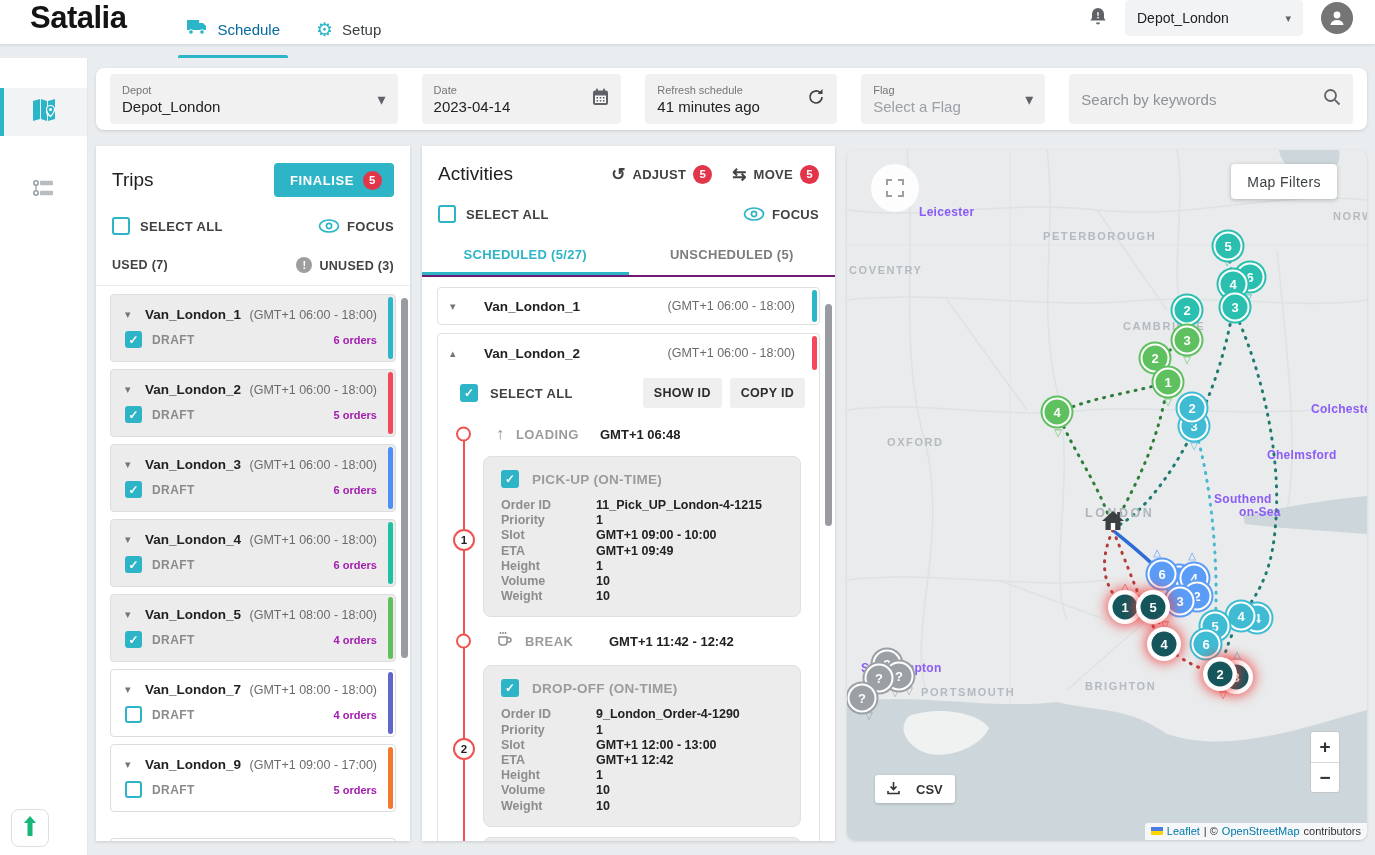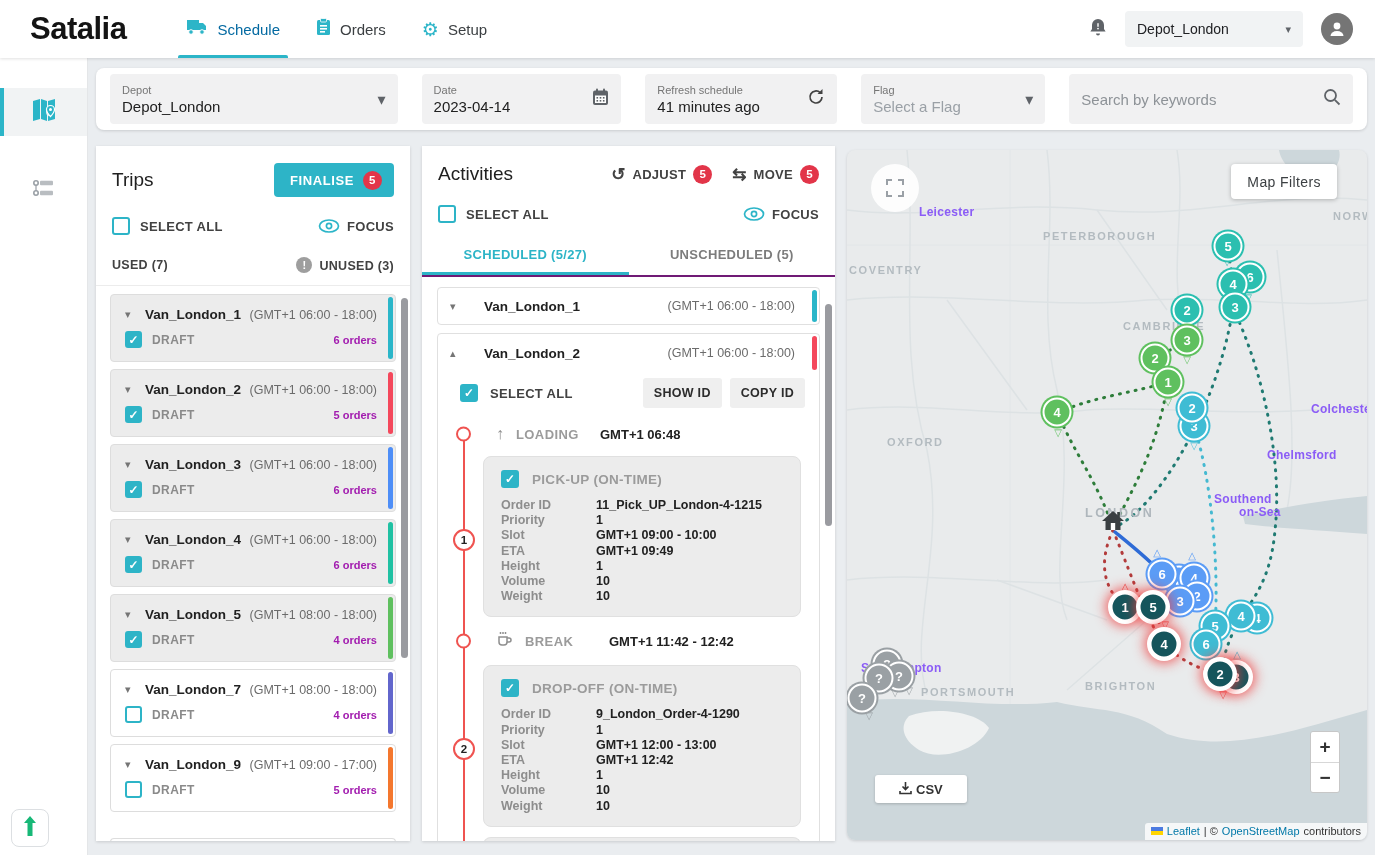--- a/index.html
+++ b/index.html
@@ -1,20 +1,20 @@
 <!DOCTYPE html>
 <html><head>
 <meta charset="utf-8">
 <style>
   *{box-sizing:border-box;margin:0;padding:0}
   body{font-family:"Liberation Sans",sans-serif;background:#dfe3e6}
   .app{position:relative;width:1375px;height:855px;background:#eaedf0;overflow:hidden}
 
   
-  .topnav{position:absolute;top:0;left:0;width:1375px;height:58px;background:#fff;box-shadow:0 1px 3px rgba(0,0,0,.12);display:flex;align-items:center;z-index:60}
+  .topnav{position:absolute;top:0;left:0;width:1375px;height:44px;background:#fff;box-shadow:0 1px 3px rgba(0,0,0,.12);display:flex;align-items:flex-start;z-index:60}
   .logo{font-size:31px;font-weight:bold;color:#141414;letter-spacing:-.5px;margin:0 42px 0 30px}
   .nav-tab{position:relative;height:58px;display:flex;align-items:center;gap:9px;padding:0 18px;cursor:pointer}
   .nav-tab .tlabel{font-size:15px;color:#3c4043;font-weight:500}
   .nav-tab.active .tlabel{color:#0369a1}
   .nav-tab.active::after{content:"";position:absolute;left:10px;right:10px;bottom:0;height:3px;background:#2cb5c8;border-radius:2px 2px 0 0}
   .gear-glyph{color:#2cb5c8;font-size:19px;line-height:1}
   .nav-right{margin-left:auto;display:flex;align-items:center;gap:18px;padding-right:22px}
   .depot-select{background:#f1f3f4;border-radius:4px;height:36px;width:178px;display:flex;align-items:center;padding:0 12px;font-size:14px;color:#202124;cursor:pointer}
   .depot-select .caret{margin-left:auto;color:#5f6368;font-size:11px}
   .avatar{width:32px;height:32px;border-radius:50%;background:#757575;display:flex;align-items:center;justify-content:center}
@@ -124,21 +124,21 @@
   .mk.blue{background:#5b9cf6;box-shadow:0 0 0 2px #5b9cf6}
   .mk.cyan{background:#3fbcd4;box-shadow:0 0 0 2px #3fbcd4}
   .mk.dark{background:#15555c;box-shadow:0 0 0 2.5px #fff,0 0 12px 5px rgba(240,60,60,.75)}
   .mk.gray{background:#9aa0a4;box-shadow:0 0 0 2px #9aa0a4}
   .tri{position:absolute;transform:translate(-50%,-50%);font-size:10px;line-height:1;pointer-events:none;z-index:9}
   .tri.tealc{color:#2bbfb0}.tri.greenc{color:#5fc05f}.tri.bluec{color:#5b9cf6}
   .tri.cyanc{color:#3fbcd4}.tri.redc{color:#e64a4a}.tri.grayc{color:#9aa0a4}
   .home-ic{position:absolute;transform:translate(-50%,-50%);z-index:11}
   .expand-btn{position:absolute;top:14px;left:24px;width:48px;height:48px;border-radius:50%;background:rgba(255,255,255,.9);display:flex;align-items:center;justify-content:center;cursor:pointer;z-index:20}
   .mapfilters-btn{position:absolute;top:14px;right:30px;background:#fff;border:none;border-radius:4px;height:35px;padding:0 16px;font-size:14px;color:#3c4043;letter-spacing:.4px;box-shadow:0 1px 4px rgba(0,0,0,.25);cursor:pointer;z-index:20;font-family:inherit}
-  .csv-btn{position:absolute;left:28px;bottom:37px;background:#fff;border:none;border-radius:3px;height:28px;padding:0 24px;display:flex;align-items:center;gap:4px;font-size:13px;font-weight:bold;color:#333;box-shadow:0 1px 3px rgba(0,0,0,.2);cursor:pointer;z-index:20;font-family:inherit}
+  .csv-btn{position:absolute;left:28px;bottom:37px;background:#fff;border:none;border-radius:3px;height:28px;padding:0 12px;display:flex;align-items:center;gap:16px;font-size:13px;font-weight:bold;color:#333;box-shadow:0 1px 3px rgba(0,0,0,.2);cursor:pointer;z-index:20;font-family:inherit}
   .zoomctl{position:absolute;right:27px;bottom:47px;width:30px;border:1px solid #c7c7c7;border-radius:3px;overflow:hidden;z-index:20}
   .zoombtn{width:100%;height:30px;background:#fff;border:none;font-size:19px;font-weight:bold;color:#333;cursor:pointer;display:flex;align-items:center;justify-content:center;font-family:inherit}
   .zoombtn+.zoombtn{border-top:1px solid #d7d7d7}
   .attrib{position:absolute;right:0;bottom:0;background:rgba(255,255,255,.8);font-size:11px;color:#333;padding:2px 6px 3px;z-index:20;display:flex;align-items:center;gap:4px;border-radius:3px 0 0 0}
   .attrib a{color:#0078a8;text-decoration:none;cursor:pointer}
   .uaflag{display:inline-block;width:12px;height:8px;background:linear-gradient(#4c7be1 50%,#ffd500 50%)}
 </style>
 </head>
 <body>
 
@@ -149,32 +149,20 @@
     <div class="nav-tab active">
       <span>
         <svg width="22" height="16" viewBox="0 0 22 16">
             <path fill="#2cb5c8" d="M1 1h12v10H1z"></path>
             <path fill="#2cb5c8" d="M13 4h4l3 3v4h-7z"></path>
             <circle cx="5" cy="13" r="2.3" fill="#2cb5c8" stroke="#fff"></circle>
             <circle cx="16" cy="13" r="2.3" fill="#2cb5c8" stroke="#fff"></circle>
           </svg>
       </span>
       <span class="tlabel">Schedule</span>
-    </div>
-    <div class="nav-tab">
-      <span>
-        <svg width="15" height="18" viewBox="0 0 15 18">
-            <rect x="1" y="2" width="13" height="15" rx="1.5" fill="#2cb5c8"></rect>
-            <rect x="4.5" y="0.5" width="6" height="3.5" rx="1" fill="#2cb5c8" stroke="#fff" stroke-width="0.8"></rect>
-            <rect x="4" y="7" width="7" height="1.6" fill="#fff"></rect>
-            <rect x="4" y="10" width="7" height="1.6" fill="#fff"></rect>
-            <rect x="4" y="13" width="5" height="1.6" fill="#fff"></rect>
-          </svg>
-      </span>
-      <span class="tlabel">Orders</span>
     </div>
     <div class="nav-tab">
       <span class="gear-glyph">⚙</span>
       <span class="tlabel">Setup</span>
     </div>
     <div class="nav-right">
       <span>
         <svg width="18" height="20" viewBox="0 0 18 20">
             <path fill="#5f6368" d="M9 2a6 6 0 0 0-6 6v4l-1.6 2.6h15.2L15 12V8a6 6 0 0 0-6-6z"></path>
             <path fill="#5f6368" d="M7 16.5a2 2 0 0 0 4 0z"></path>

